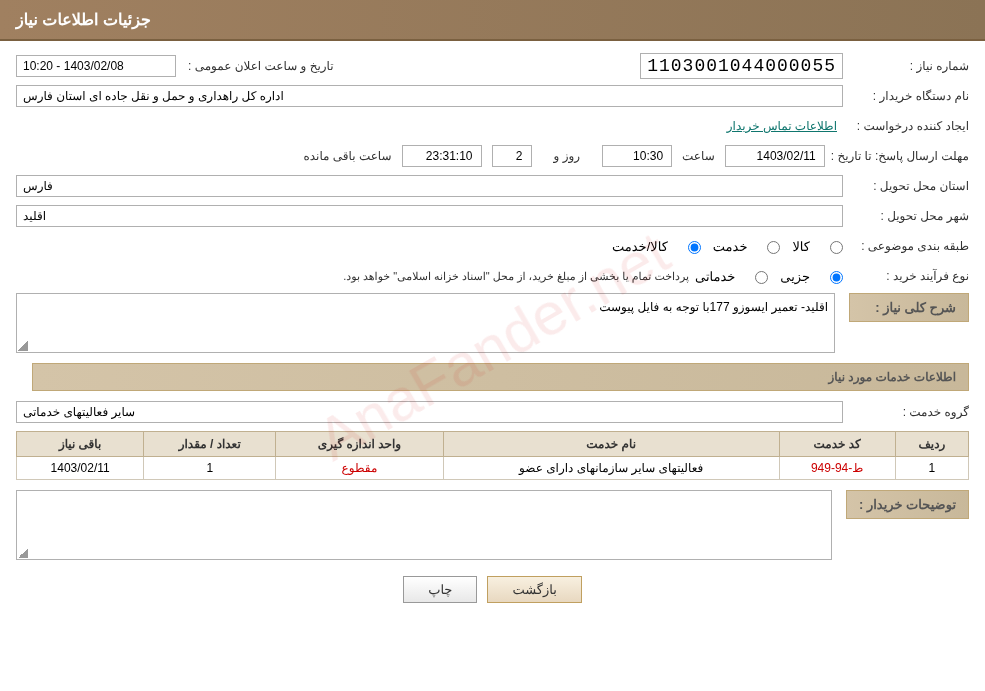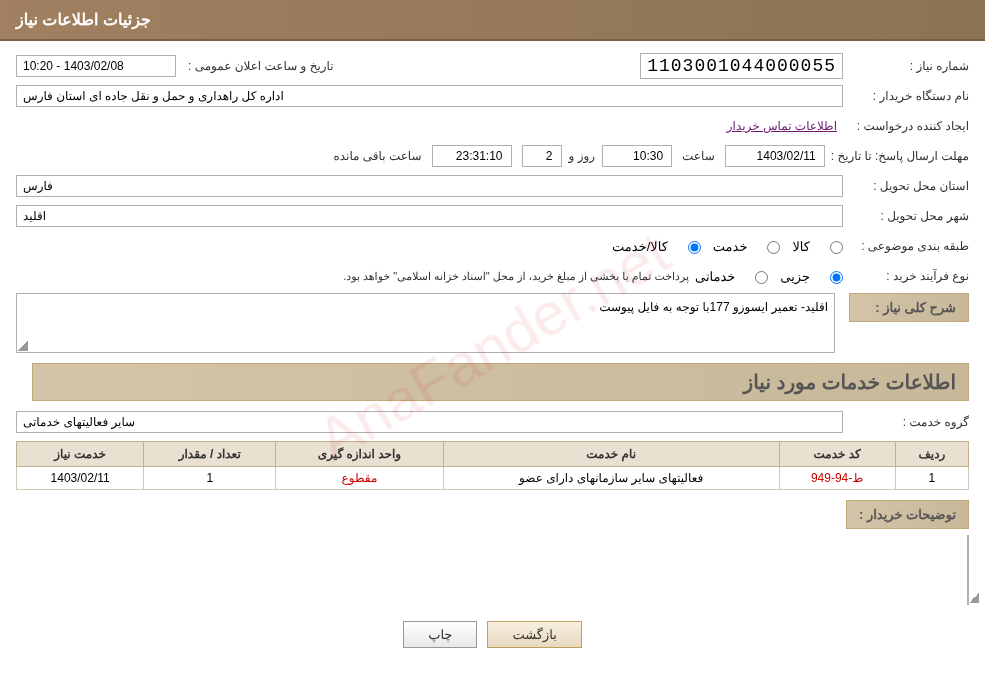--- a/index.html
+++ b/index.html
@@ -24,21 +24,21 @@
       font-weight: bold;
       border-bottom: 2px solid #7a6040;
     }
     .content {
       padding: 12px 16px;
     }
     .section-title {
       background: linear-gradient(to left, #c8b89a, #d4c4a8);
       color: #555;
       font-weight: bold;
-      font-size: 20px;
+      font-size: 12px;
       padding: 6px 12px;
       margin: 10px 0 8px 16px;
       border: 1px solid #c0a878;
     }
     .info-row {
       display: flex;
       align-items: center;
       gap: 6px;
       min-height: 26px;
     }
@@ -55,21 +55,21 @@
       padding: 2px 6px;
       min-height: 22px;
       flex: 1;
       font-size: 12px;
       text-align: right;
       display: flex;
       align-items: center;
       justify-content: flex-end;
     }
     .info-value.link {
-      color: #701a75;
+      color: #0f766e;
       text-decoration: underline;
       cursor: pointer;
       border: none;
       background: transparent;
       flex: none;
     }
     .date-box {
       border: 1px solid #b0b0b0;
       background: #fff;
       padding: 2px 8px;
@@ -206,21 +206,21 @@
     <div class="info-row" style="margin-bottom:4px;">
       <span class="info-label">ایجاد کننده درخواست :</span>
       <span class="info-value link">اطلاعات تماس خریدار</span>
     </div>
 
     <div class="info-row" style="margin-bottom:4px; flex-wrap:wrap;">
       <span class="info-label">مهلت ارسال پاسخ: تا تاریخ :</span>
       <div class="date-box" style="min-width:100px;">1403/02/11</div>
       <span class="inline-label" style="margin:0 4px;">ساعت</span>
       <div class="date-box" style="min-width:70px;">10:30</div>
-      <span class="inline-label" style="margin:0 1px;">روز و</span>
+      <span class="inline-label" style="margin:0 16px;">روز و</span>
       <div class="date-box" style="min-width:40px;">2</div>
       <div class="date-box" style="min-width:80px; margin-right:4px;">23:31:10</div>
       <span class="inline-label" style="margin:0 4px;">ساعت باقی مانده</span>
     </div>
 
     <div class="info-row" style="margin-bottom:4px;">
       <span class="info-label">استان محل تحویل :</span>
       <div class="info-value" style="flex:1;">فارس</div>
     </div>
 
@@ -280,36 +280,36 @@
     </div>
 
     <table class="table-container">
       <thead>
         <tr>
           <th>ردیف</th>
           <th>کد خدمت</th>
           <th>نام خدمت</th>
           <th>واحد اندازه گیری</th>
           <th>تعداد / مقدار</th>
-          <th>خدمت نیاز</th>
+          <th>باقی نیاز</th>
         </tr>
       </thead>
       <tbody>
         <tr>
           <td>1</td>
           <td class="td-link">ط-94-949</td>
           <td>فعالیتهای سایر سازمانهای دارای عضو</td>
           <td class="td-link">مقطوع</td>
           <td>1</td>
           <td>1403/02/11</td>
         </tr>
       </tbody>
     </table>
 
-    <div class="info-row" style="margin-top:10px; align-items:flex-start;flex-direction:column;">
+    <div class="info-row" style="margin-top:10px; align-items:flex-start;">
       <div class="section-title" style="margin:0 0 0 8px; min-width:120px; font-size:13px;">
         <span>توضیحات خریدار :</span>
       </div>
       <div style="flex:1; position:relative;">
         <div class="buyer-desc-box"></div>
         <div class="resize-corner"></div>
       </div>
     </div>
 
     <div class="btn-row">

